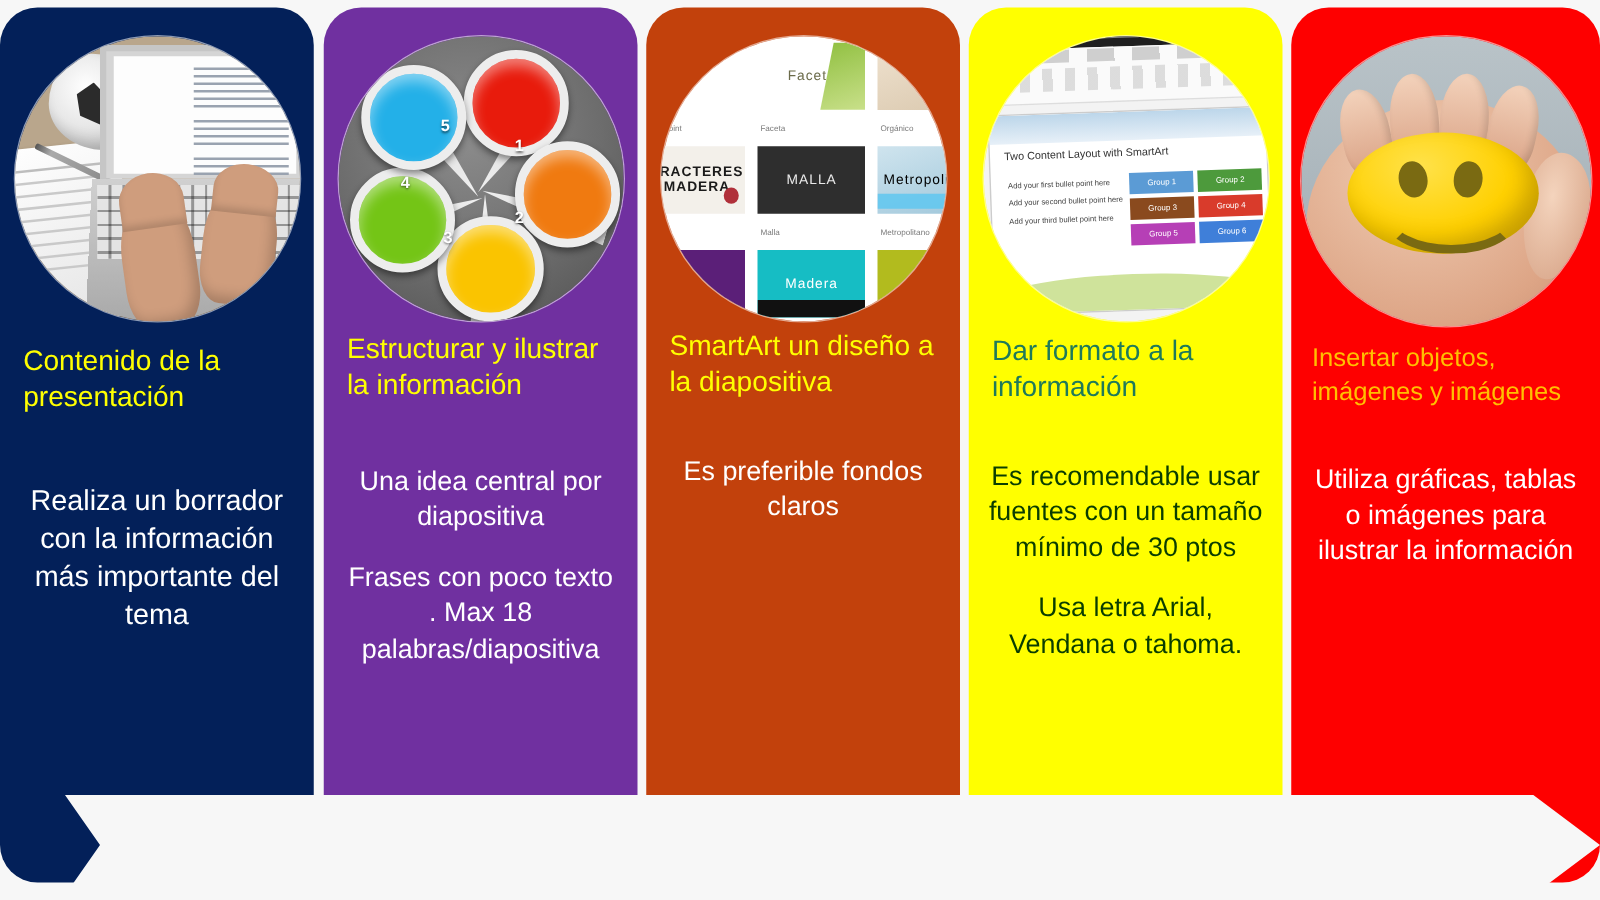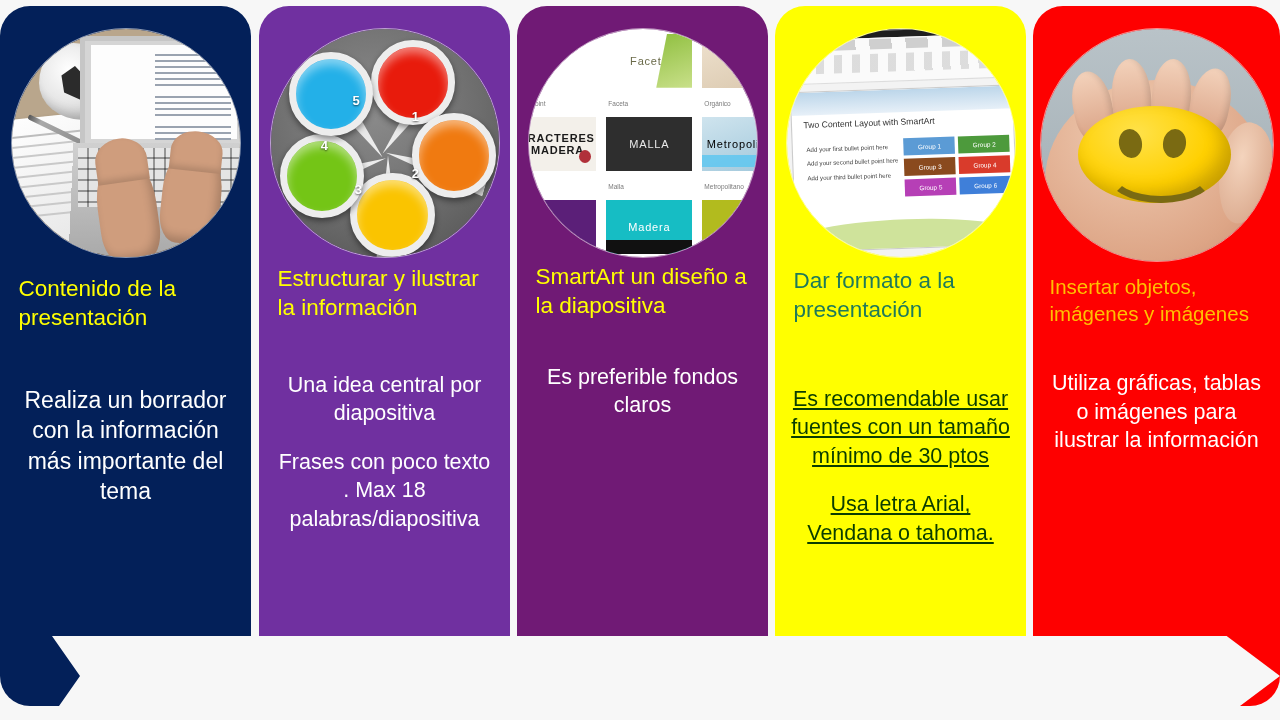--- a/index.html
+++ b/index.html
@@ -26,21 +26,21 @@
     height: 700px;
     border-radius: 30px;
     overflow: hidden;
     box-sizing: border-box;
     display: flex;
     flex-direction: column;
     align-items: center;
   }
   .col-0 { left: 0px;    width: 251px; background: #032059; }
   .col-1 { left: 259px;  width: 251px; background: #7030a0; }
-  .col-2 { left: 517px;  width: 251px; background: #701a75; }
+  .col-2 { left: 517px;  width: 251px; background: #c2410c; }
   .col-3 { left: 775px;  width: 251px; background: #ffff00; }
   .col-4 { left: 1033px; width: 247px; background: #fe0000; }
 
   
   .photo-wrap {
     margin-top: 22px;
     width: 230px;
     height: 230px;
     border-radius: 50%;
     overflow: hidden;
@@ -73,21 +73,21 @@
     font-size: 21.5px;
     line-height: 1.33;
     flex: 0 0 auto;
   }
   .body p { margin: 0; }
   .body p + p { margin-top: 20px; }
 
   .col-0 .body { color: #ffffff; margin-top: 52px; font-size: 23px; }
   .col-1 .body { color: #ffffff; margin-top: 48px; }
   .col-2 .body { color: #ffffff; margin-top: 42px; }
-  .col-3 .body { color: #0a3d00; margin-top: 60px; text-decoration: underline; }
+  .col-3 .body { color: #0a3d00; margin-top: 42px; }
   .col-4 .body { color: #ffffff; margin-top: 42px; }
 
   
   #arrow {
     position: absolute;
     left: 0;
     top: 636px;
     width: 1280px;
     height: 80px;
     pointer-events: none;
@@ -465,21 +465,21 @@
             <b class="g1">Group 1</b>
             <b class="g2">Group 2</b>
             <b class="g3">Group 3</b>
             <b class="g4">Group 4</b>
             <b class="g5">Group 5</b>
             <b class="g6">Group 6</b>
           </div>
         </div>
       </div>
     </div>
-    <div class="title">Dar formato a la presentación</div>
+    <div class="title">Dar formato a la información</div>
     <div class="body">
       <p>Es recomendable usar fuentes con un tamaño mínimo de 30 ptos</p>
       <p>Usa letra Arial, Vendana o tahoma.</p>
     </div>
   </div>
 
   <div class="col col-4">
     <div class="photo-wrap">
       <div class="photo pic-smiley">
         <div class="palm"></div>

